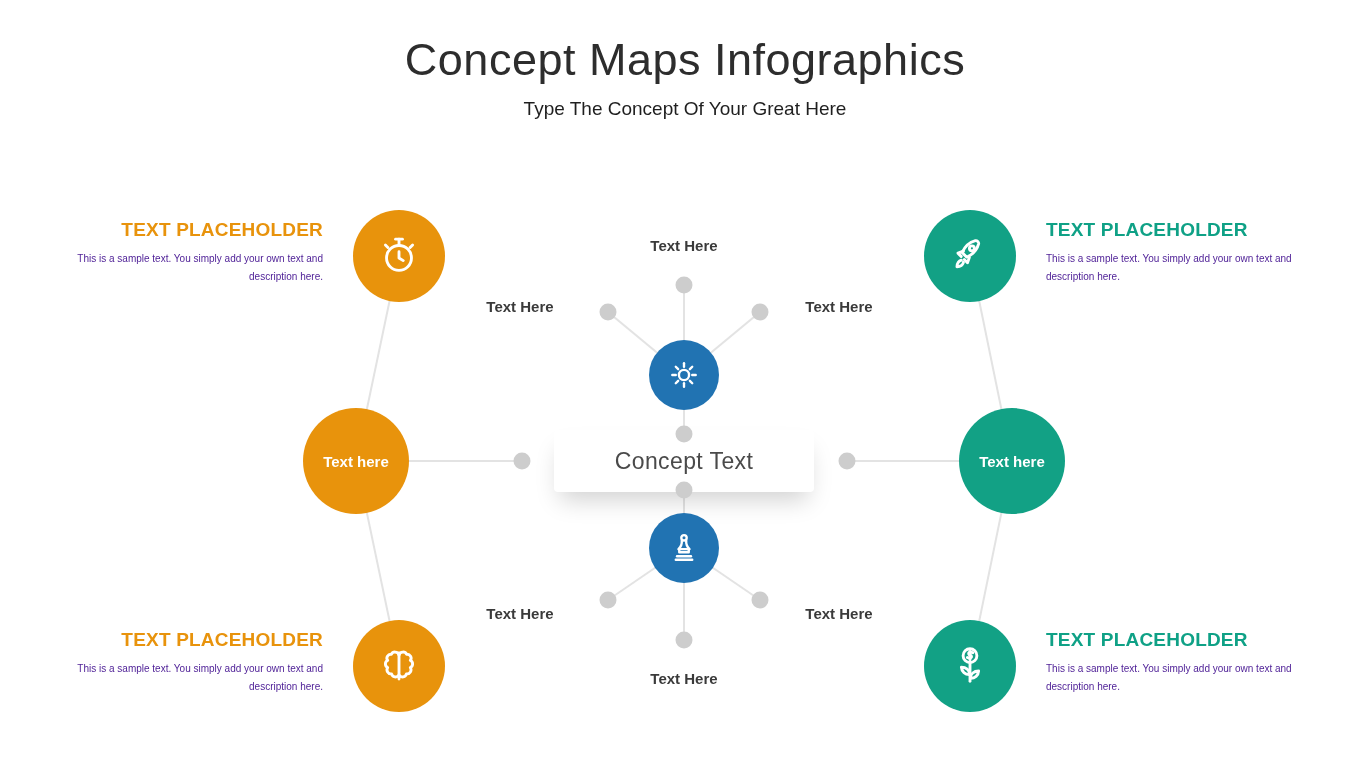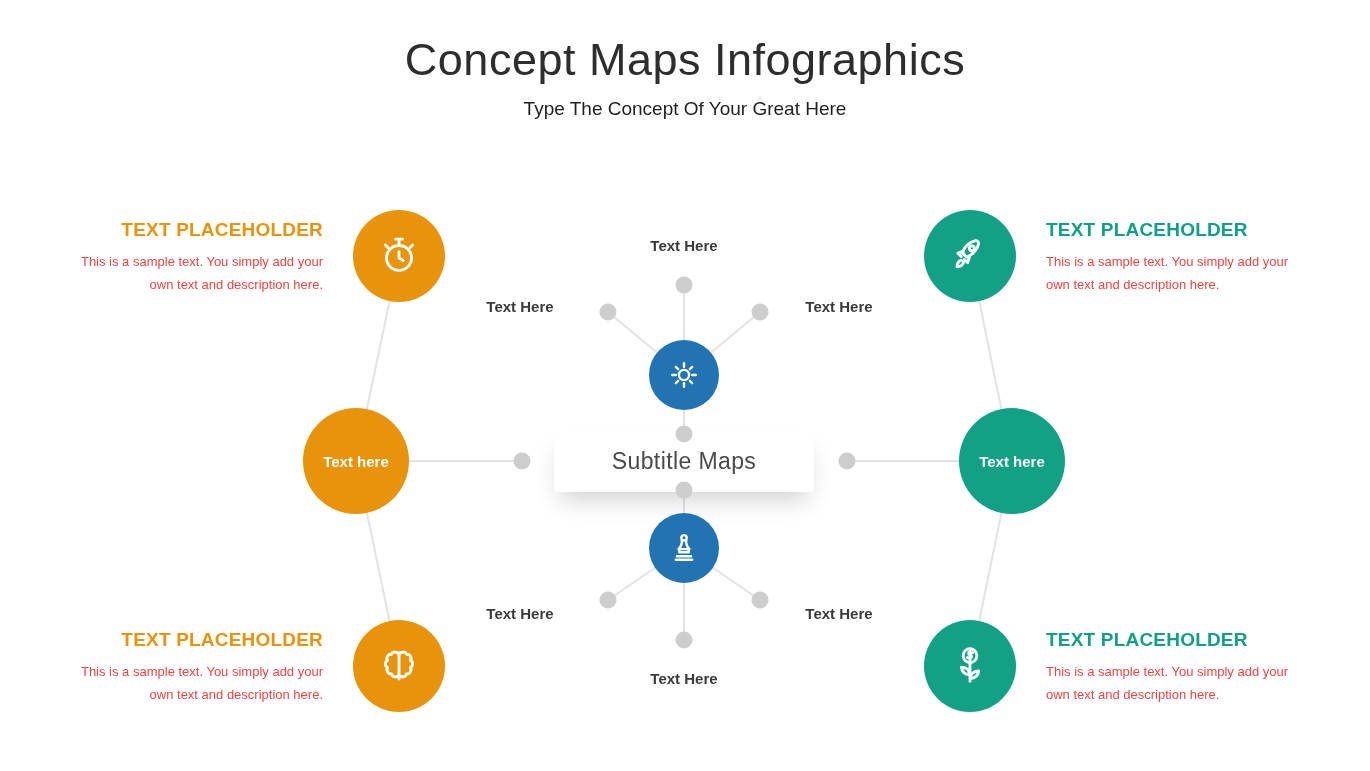--- a/index.html
+++ b/index.html
@@ -89,21 +89,21 @@
     z-index: 3;
   }
 
   
   .text-card { position: absolute; width: 265px; z-index: 3; }
   .text-card.align-right { text-align: right; }
   .text-card.align-left  { text-align: left; }
   .text-card h3 { font-size: 19px; font-weight: bold; letter-spacing: 0.2px; margin-bottom: 9px; }
   .text-card.orange-heading h3 { color: #e8930c; }
   .text-card.teal-heading h3   { color: #0fa186; }
-  .text-card p { font-size: 13px; line-height: 1.8; color: #ef4444; }
+  .text-card p { font-size: 10px; line-height: 1.8; color: #4c1d95; }
 </style>
 </head>
 <body>
 
 <div class="stage">
 
   <div class="header">
     <div class="title">Concept Maps Infographics</div>
     <div class="subtitle">Type The Concept Of Your Great Here</div>
   </div>
@@ -119,21 +119,21 @@
     <line x1="684" y1="375" x2="608" y2="312"></line>
     <line x1="684" y1="375" x2="760" y2="312"></line>
     <line x1="684" y1="375" x2="684" y2="434"></line>
     <line x1="684" y1="548" x2="684" y2="490"></line>
     <line x1="684" y1="548" x2="608" y2="600"></line>
     <line x1="684" y1="548" x2="760" y2="600"></line>
     <line x1="684" y1="548" x2="684" y2="640"></line>
   </svg>
 
   <div class="center-card">
-    <span class="center-label">Subtitle Maps</span>
+    <span class="center-label">Concept Text</span>
   </div>
 
   <span class="dot" style="left:522px;top:461px"></span>
   <span class="dot" style="left:847px;top:461px"></span>
   <span class="dot" style="left:684px;top:285px"></span>
   <span class="dot" style="left:608px;top:312px"></span>
   <span class="dot" style="left:760px;top:312px"></span>
   <span class="dot" style="left:684px;top:434px"></span>
   <span class="dot" style="left:684px;top:490px"></span>
   <span class="dot" style="left:608px;top:600px"></span>

